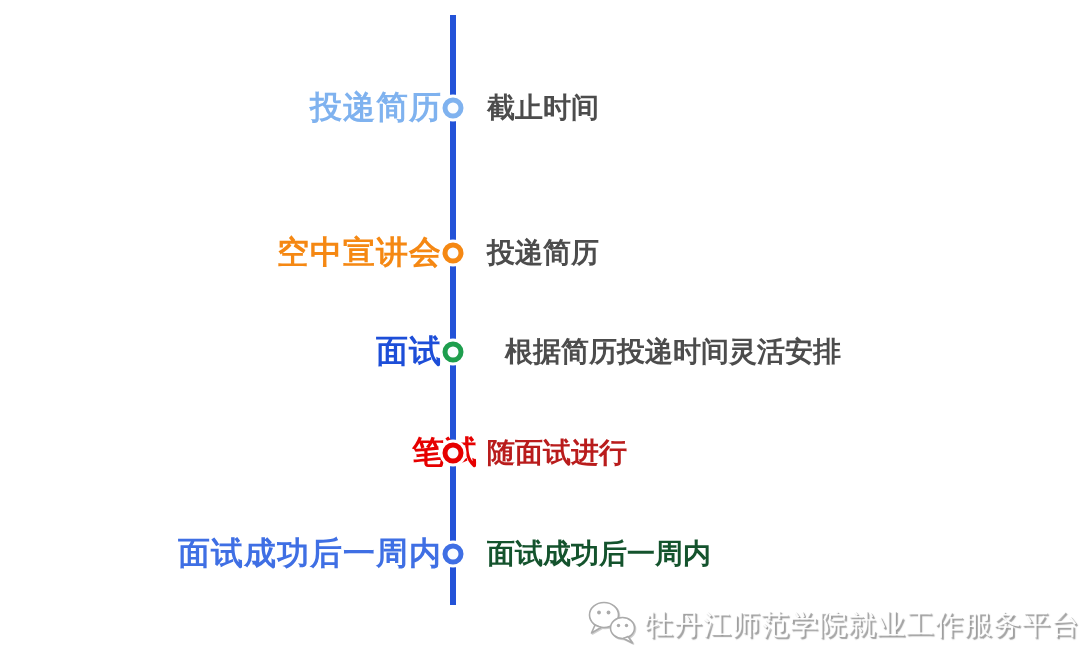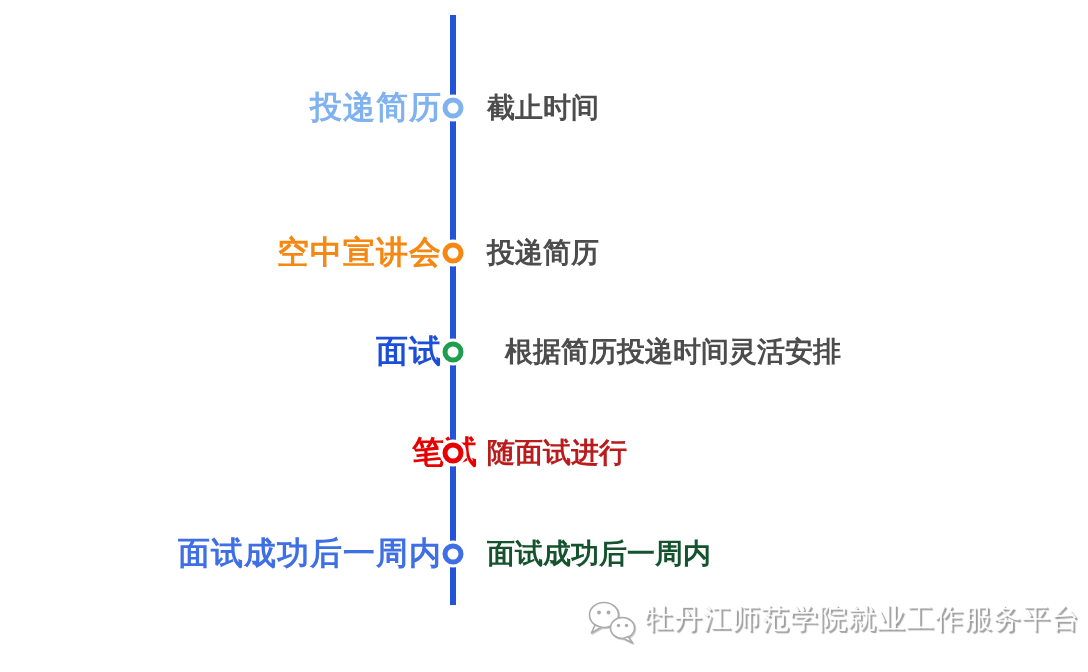--- a/index.html
+++ b/index.html
@@ -58,21 +58,21 @@
     font-size: 28px;
     font-weight: 700;
     line-height: 82px;
     white-space: nowrap;
   }
   .watermark {
     position: absolute;
     left: 585px;
     top: 600px;
     display: flex;
-    align-items: flex-start;
+    align-items: flex-end;
     gap: 6px;
   }
   .watermark-text {
     font-size: 28px;
     font-weight: 400;
     letter-spacing: 1px;
     color: rgba(255, 255, 255, 0.95);
     text-shadow: 2px 2px 1px rgba(145, 145, 145, 0.85),
                  1px 1px 0 rgba(170, 170, 170, 0.6);
     white-space: nowrap;

